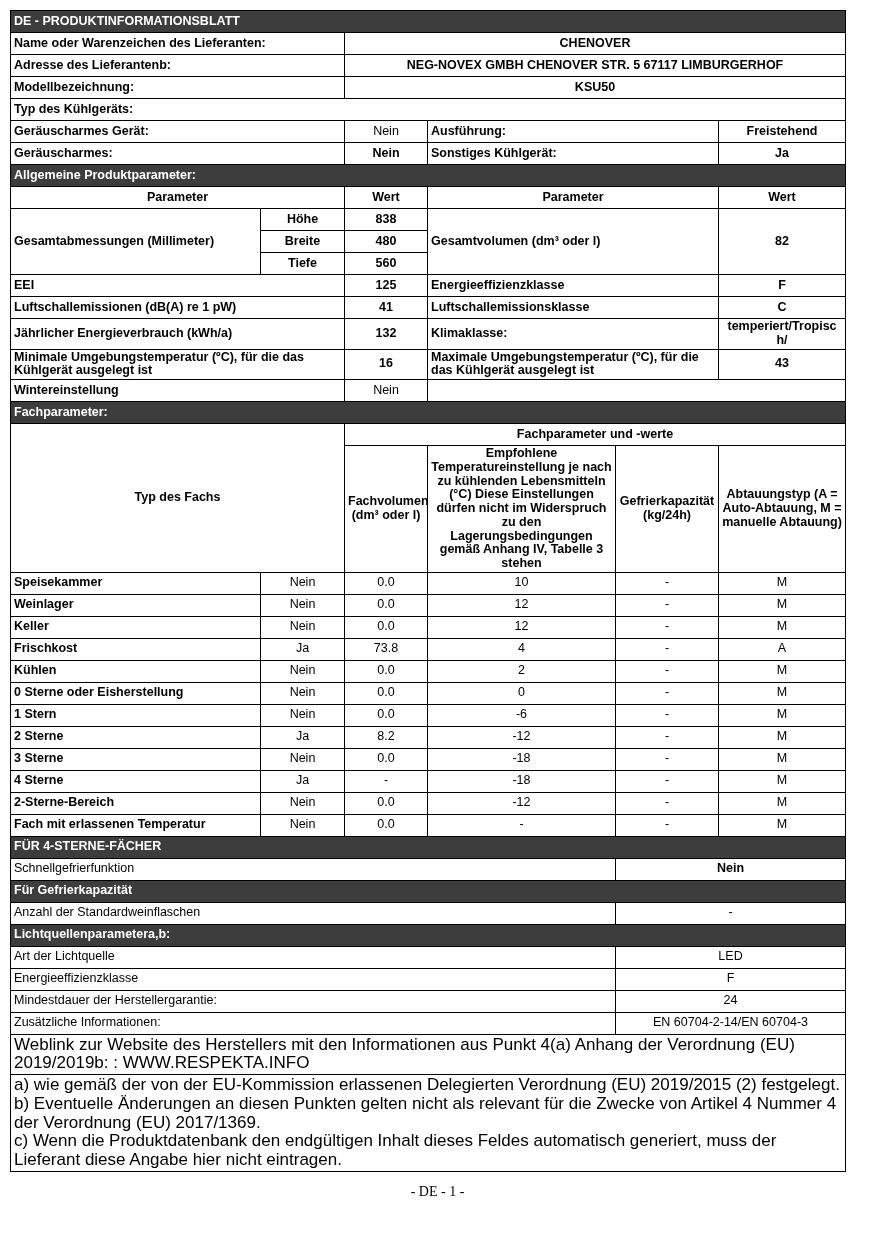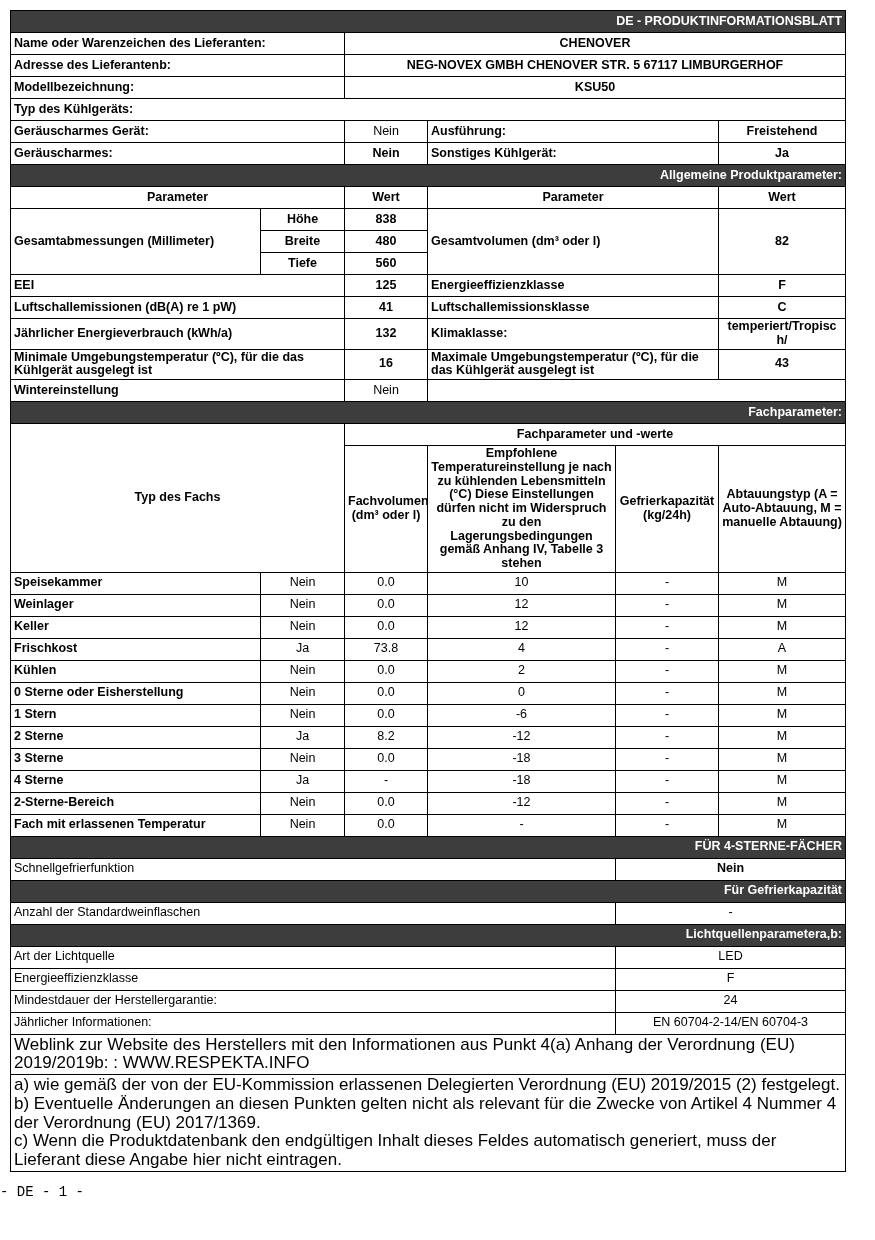--- a/index.html
+++ b/index.html
@@ -1,25 +1,25 @@
 <!DOCTYPE html>
 <html><head>
 <meta charset="utf-8">
 <style>
   html, body { margin: 0; padding: 0; background: #ffffff; }
   body { width: 875px; height: 1240px; position: relative; font-family: "Liberation Sans", sans-serif; color: #000; }
   table.sheet { position: absolute; left: 10px; top: 10px; width: 835px; border-collapse: collapse; table-layout: fixed; font-size: 12.5px; }
   table.sheet td { border: 1.5px solid #000; padding: 1px 3px; height: 19px; vertical-align: middle; line-height: 1.1; overflow: hidden; }
-  td.hdr { background: #3d3d3d; color: #fff; font-weight: bold; text-align: right; height: 18px; }
+  td.hdr { background: #3d3d3d; color: #fff; font-weight: bold; text-align: left; height: 18px; }
   td.b { font-weight: bold; }
   td.c { text-align: center; }
   td.tall { height: 30px; }
   td.fh { height: 138px; }
   td.note { font-size: 17px; line-height: 1.08; padding: 3px 3px; }
-  .pageno { position: absolute; top: 1184px; left: 0; width: 875px; text-align: left; font-family: Liberation Mono, monospace; font-size: 14px; }
+  .pageno { position: absolute; top: 1184px; left: 0; width: 875px; text-align: center; font-family: Liberation Serif, serif; font-size: 14px; }
 </style>
 </head>
 <body>
 
 <table class="sheet">
   <colgroup>
     <col style="width:250px">
       <col style="width:84px">
       <col style="width:83px">
       <col style="width:188px">
@@ -249,21 +249,21 @@
   </tr>
   <tr>
     <td colspan="4">Energieeffizienzklasse</td>
     <td colspan="2" class="c">F</td>
   </tr>
   <tr>
     <td colspan="4">Mindestdauer der Herstellergarantie:</td>
     <td colspan="2" class="c">24</td>
   </tr>
   <tr>
-    <td colspan="4">Jährlicher Informationen:</td>
+    <td colspan="4">Zusätzliche Informationen:</td>
     <td colspan="2" class="c">EN 60704-2-14/EN 60704-3</td>
   </tr>
   <tr>
         <td colspan="6" class="note" style="height:34px">Weblink zur Website des Herstellers mit den Informationen aus Punkt 4(a) Anhang der Verordnung (EU) 2019/2019b:  : WWW.RESPEKTA.INFO</td>
       </tr>
   <tr>
     <td colspan="6" class="note">
       <div>a) wie gemäß der von der EU-Kommission erlassenen Delegierten Verordnung (EU) 2019/2015 (2) festgelegt.</div>
       <div>b) Eventuelle Änderungen an diesen Punkten gelten nicht als relevant für die Zwecke von Artikel 4 Nummer 4 der Verordnung (EU) 2017/1369.</div>
       <div>c) Wenn die Produktdatenbank den endgültigen Inhalt dieses Feldes automatisch generiert, muss der Lieferant diese Angabe hier nicht eintragen.</div>

